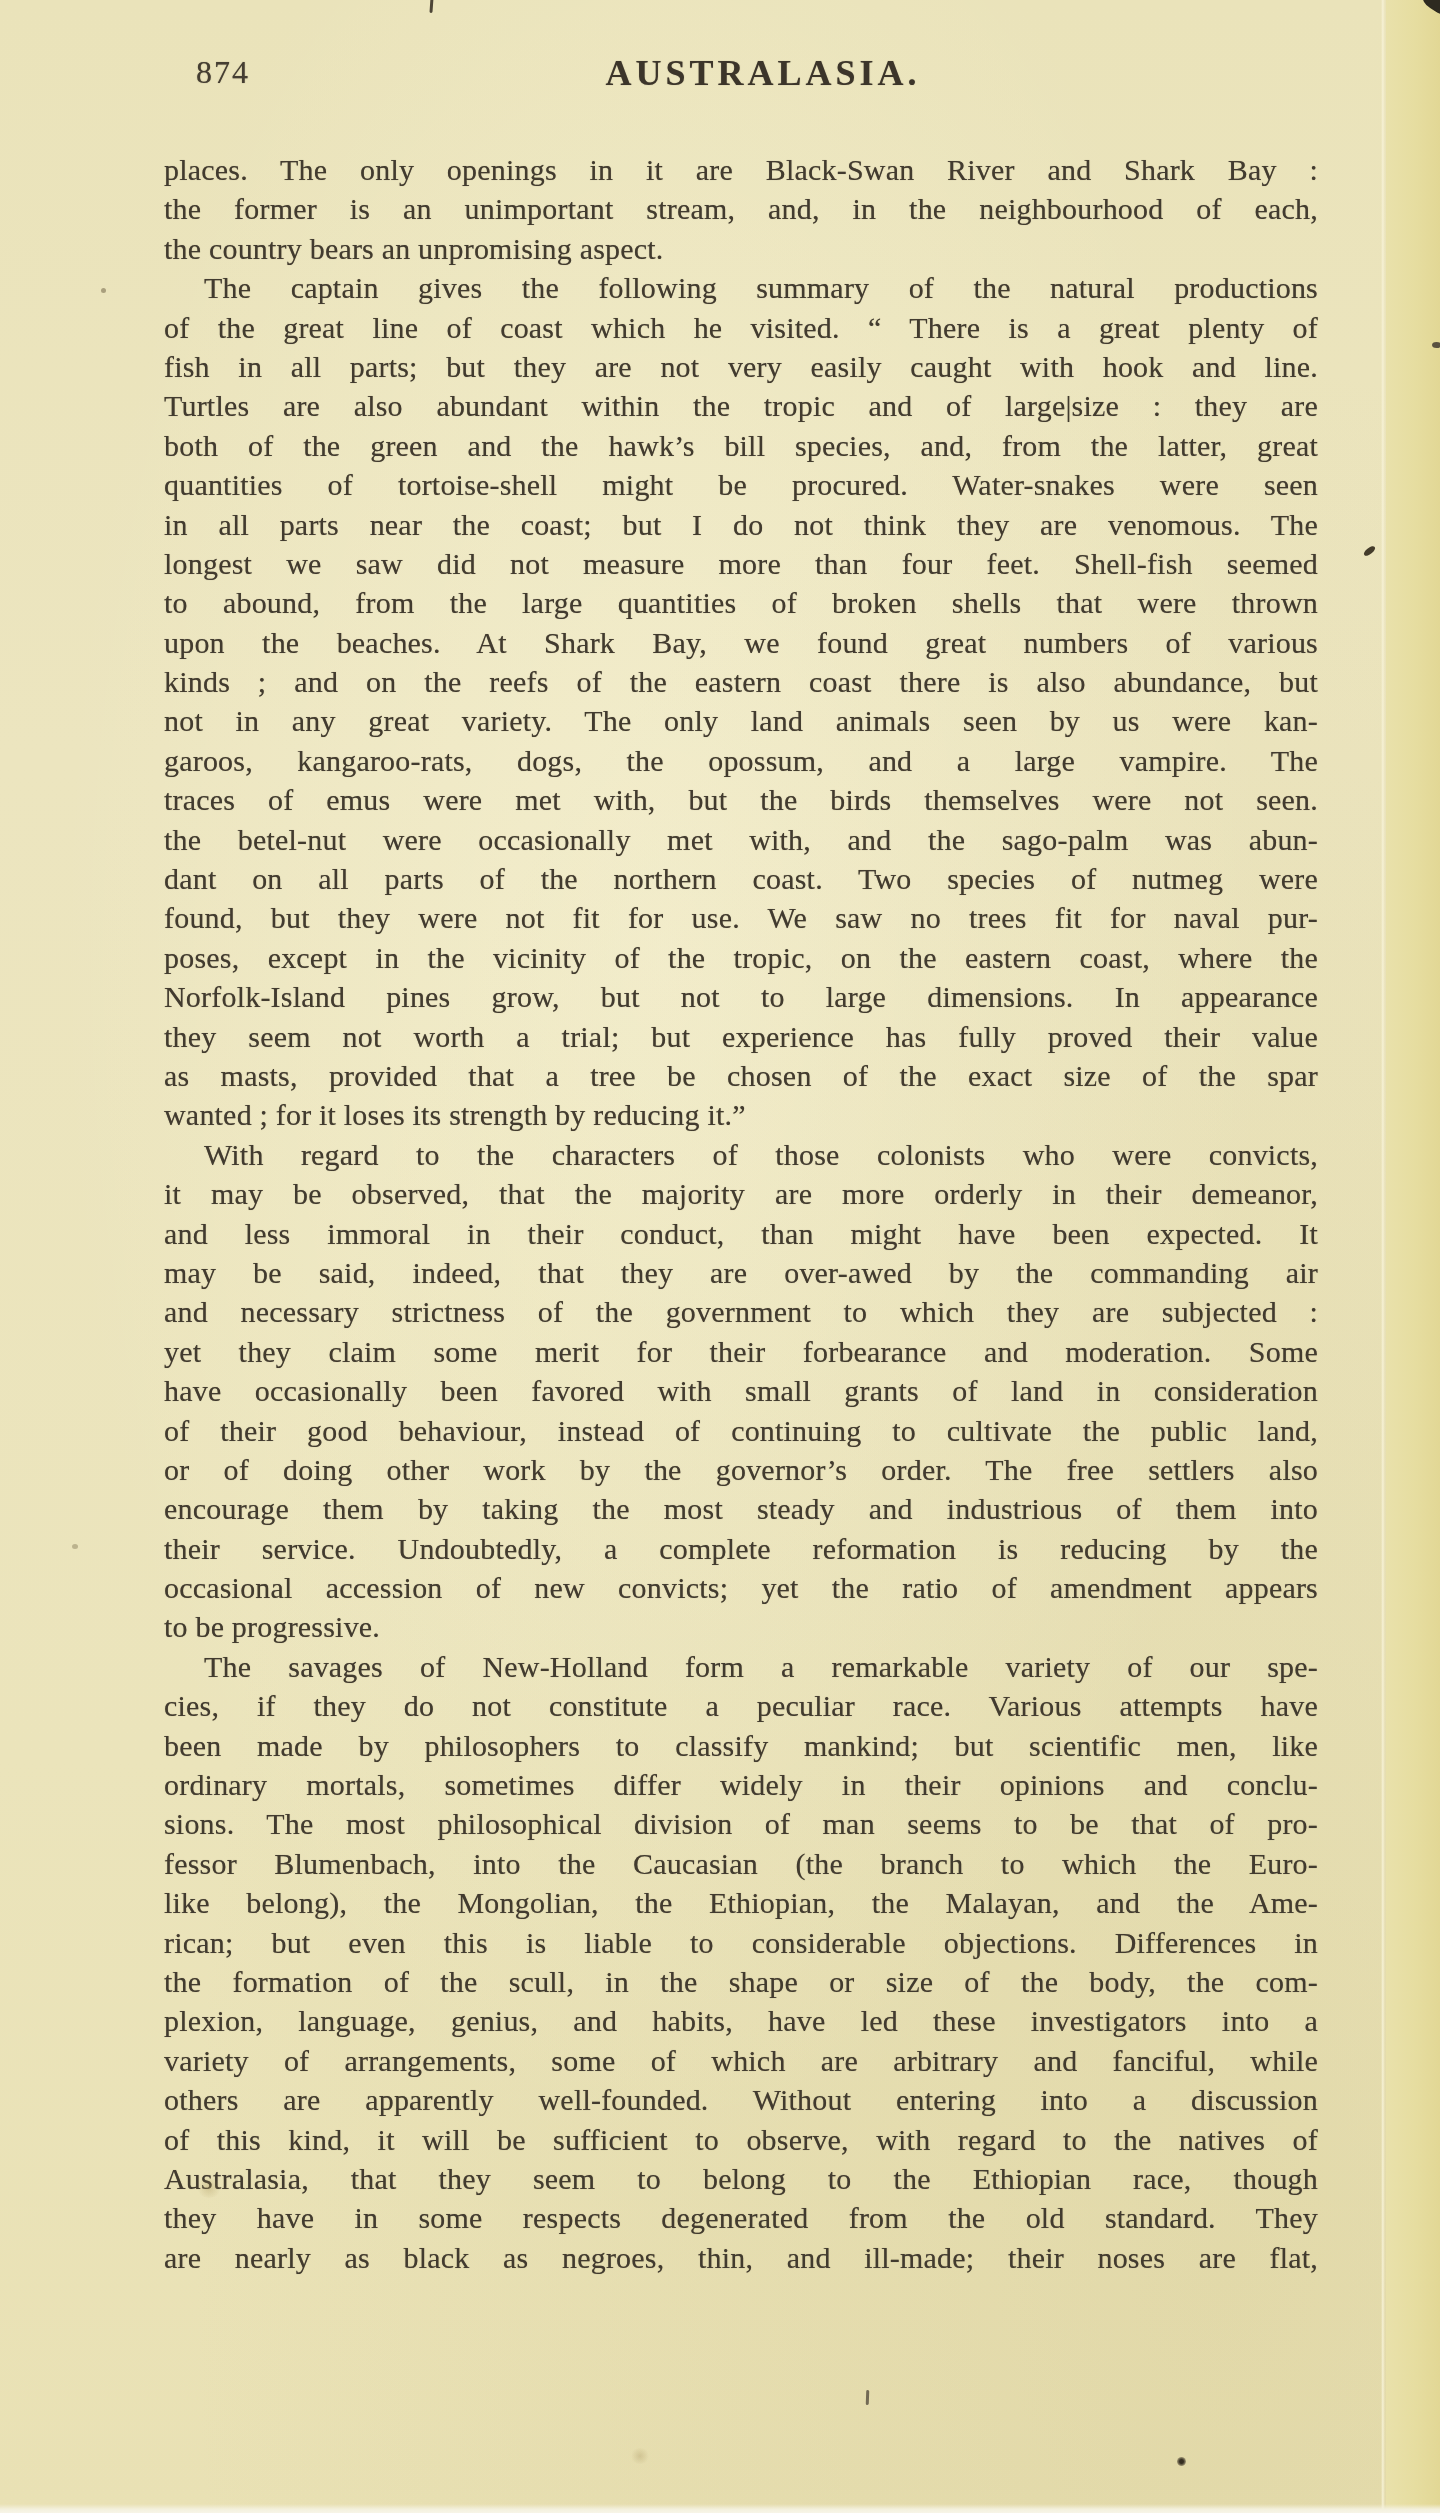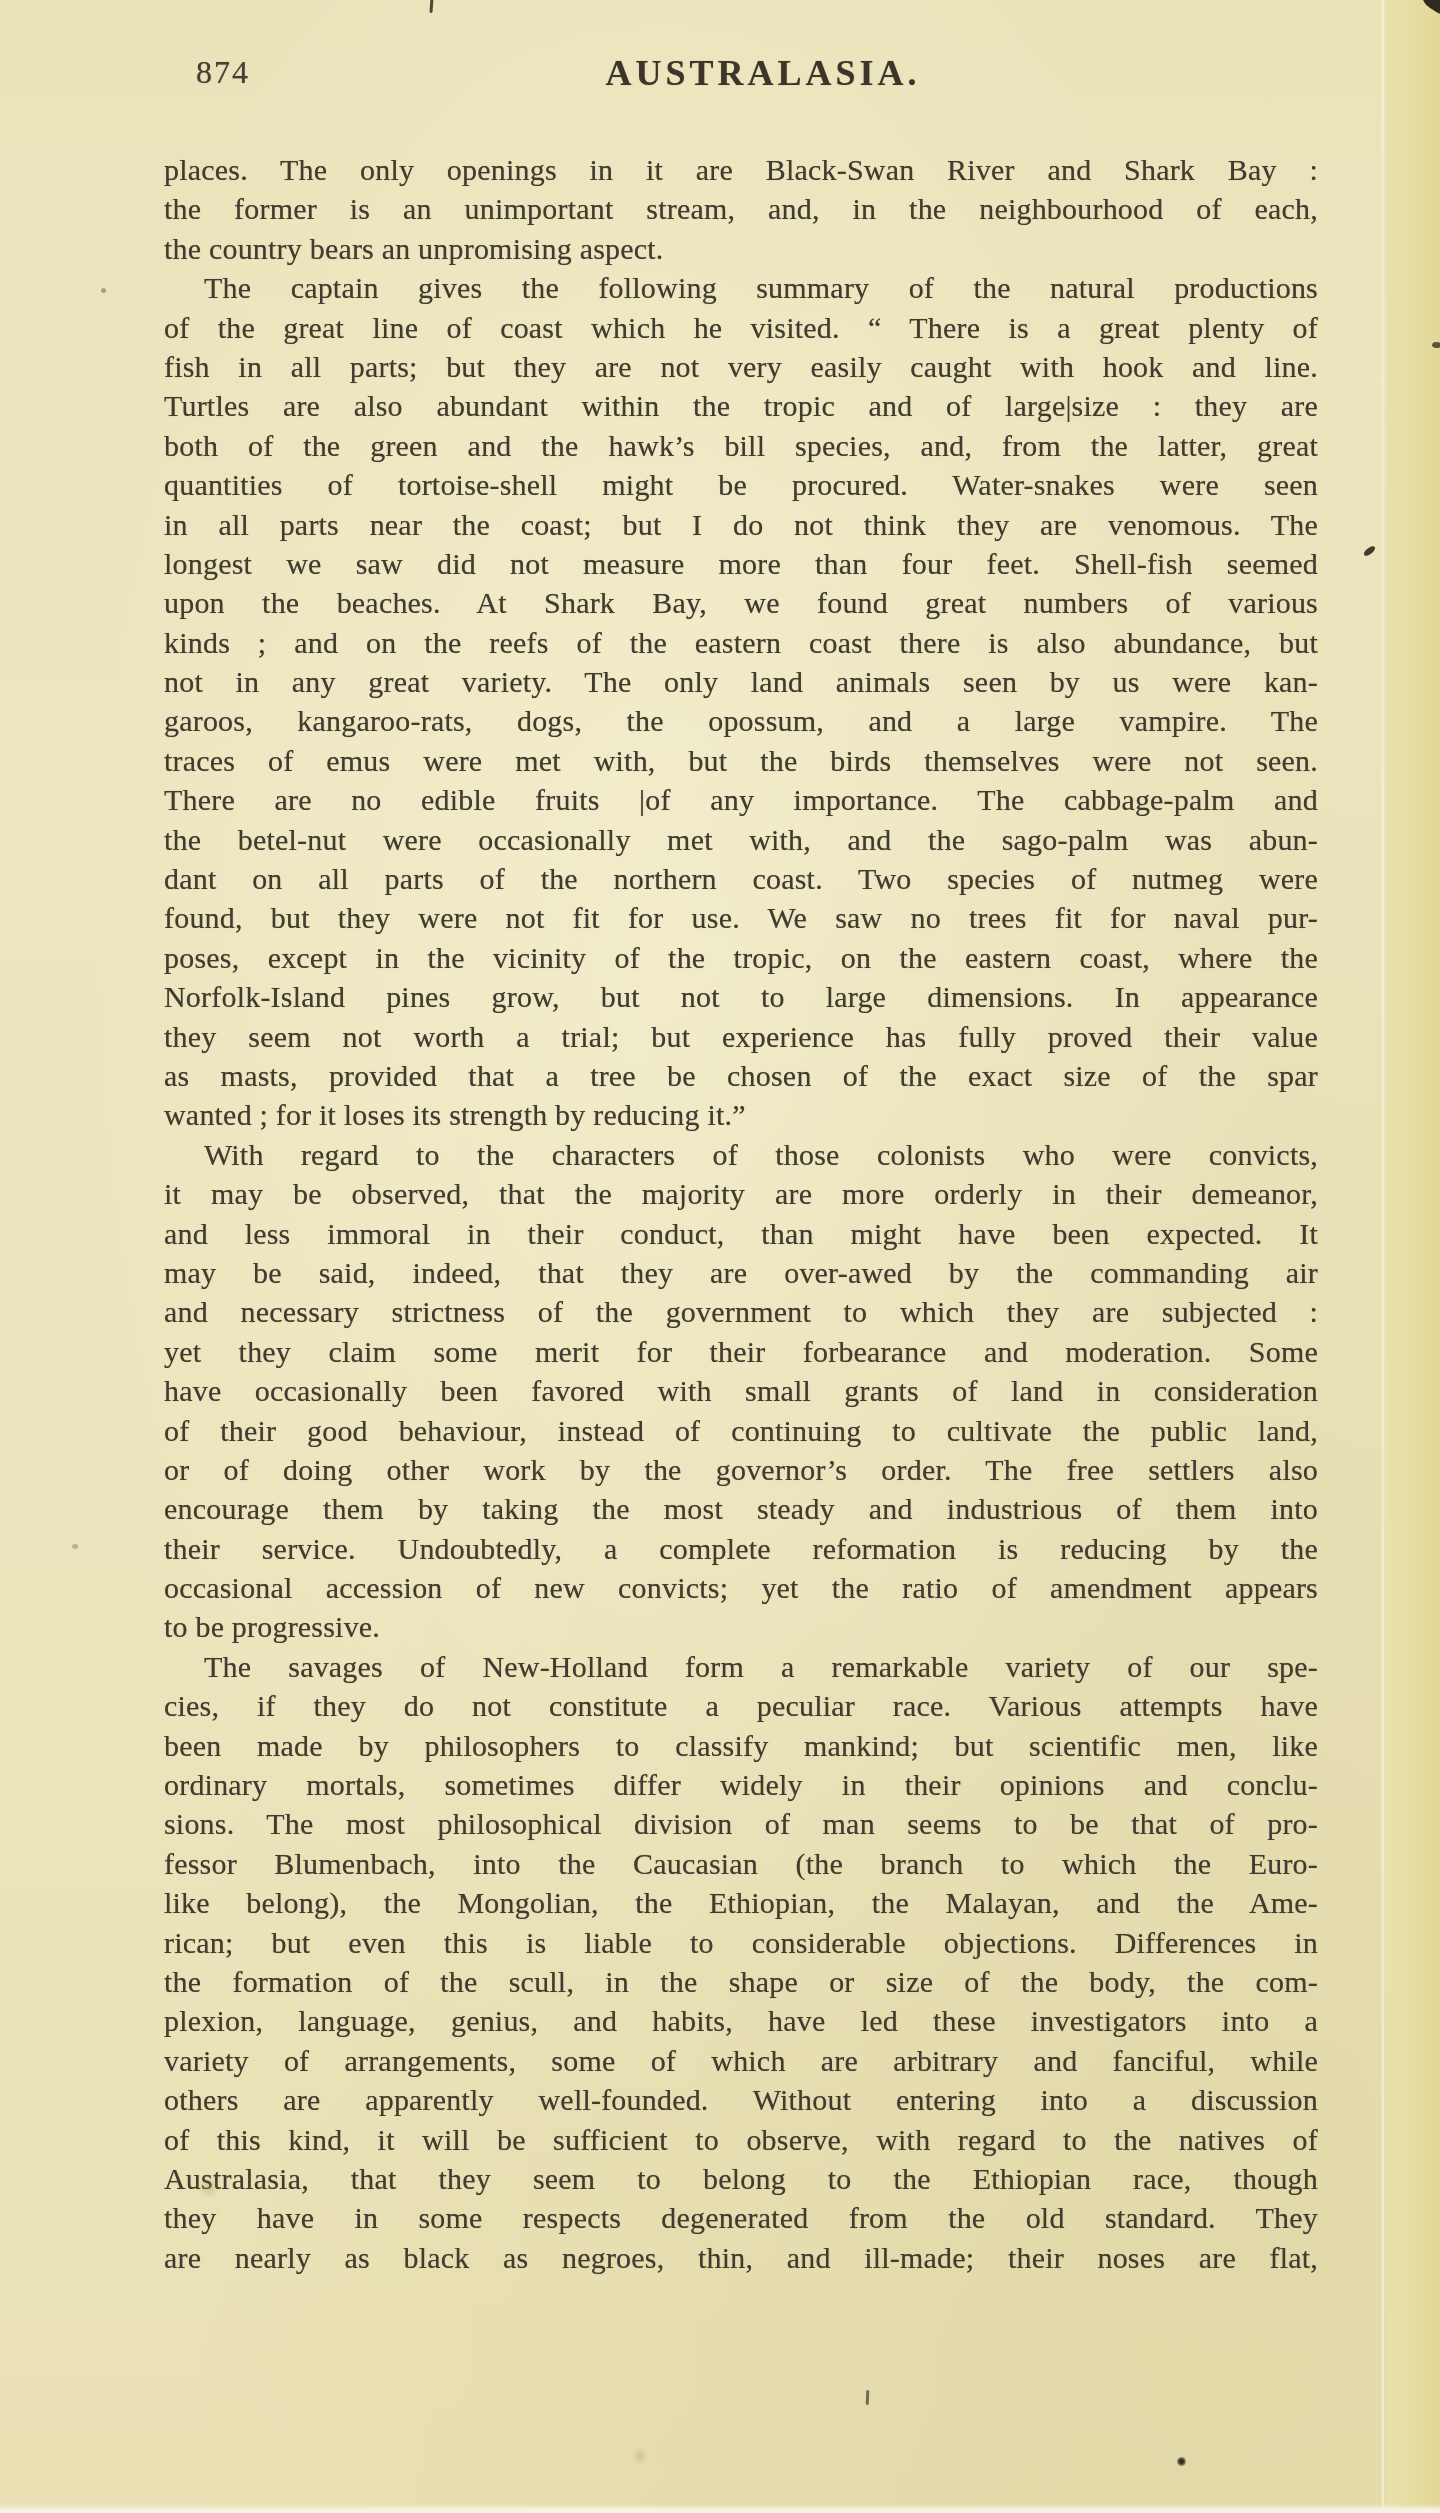--- a/index.html
+++ b/index.html
@@ -66,26 +66,26 @@
       <div class="line">the former is an unimportant stream, and, in the neighbourhood of each,</div>
       <div class="line noj">the country bears an unpromising aspect.</div>
       <div class="line ind">The captain gives the following summary of the natural productions</div>
       <div class="line">of the great line of coast which he visited. “ There is a great plenty of</div>
       <div class="line">fish in all parts; but they are not very easily caught with hook and line.</div>
       <div class="line">Turtles are also abundant within the tropic and of large|size : they are</div>
       <div class="line">both of the green and the hawk’s bill species, and, from the latter, great</div>
       <div class="line">quantities of tortoise-shell might be procured. Water-snakes were seen</div>
       <div class="line">in all parts near the coast; but I do not think they are venomous. The</div>
       <div class="line">longest we saw did not measure more than four feet. Shell-fish seemed</div>
+      <div class="line">to abound, from the large quantities of broken shells that were thrown</div>
       <div class="line">upon the beaches. At Shark Bay, we found great numbers of various</div>
       <div class="line">kinds ; and on the reefs of the eastern coast there is also abundance, but</div>
       <div class="line">not in any great variety. The only land animals seen by us were kan-</div>
       <div class="line">garoos, kangaroo-rats, dogs, the opossum, and a large vampire. The</div>
       <div class="line">traces of emus were met with, but the birds themselves were not seen.</div>
-      <div class="line">There are no edible fruits |of any importance. The cabbage-palm and</div>
       <div class="line">the betel-nut were occasionally met with, and the sago-palm was abun-</div>
       <div class="line">dant on all parts of the northern coast. Two species of nutmeg were</div>
       <div class="line">found, but they were not fit for use. We saw no trees fit for naval pur-</div>
       <div class="line">poses, except in the vicinity of the tropic, on the eastern coast, where the</div>
       <div class="line">Norfolk-Island pines grow, but not to large dimensions. In appearance</div>
       <div class="line">they seem not worth a trial; but experience has fully proved their value</div>
       <div class="line">as masts, provided that a tree be chosen of the exact size of the spar</div>
       <div class="line noj">wanted ; for it loses its strength by reducing it.”</div>
       <div class="line ind">With regard to the characters of those colonists who were convicts,</div>
       <div class="line">it may be observed, that the majority are more orderly in their demeanor,</div>

